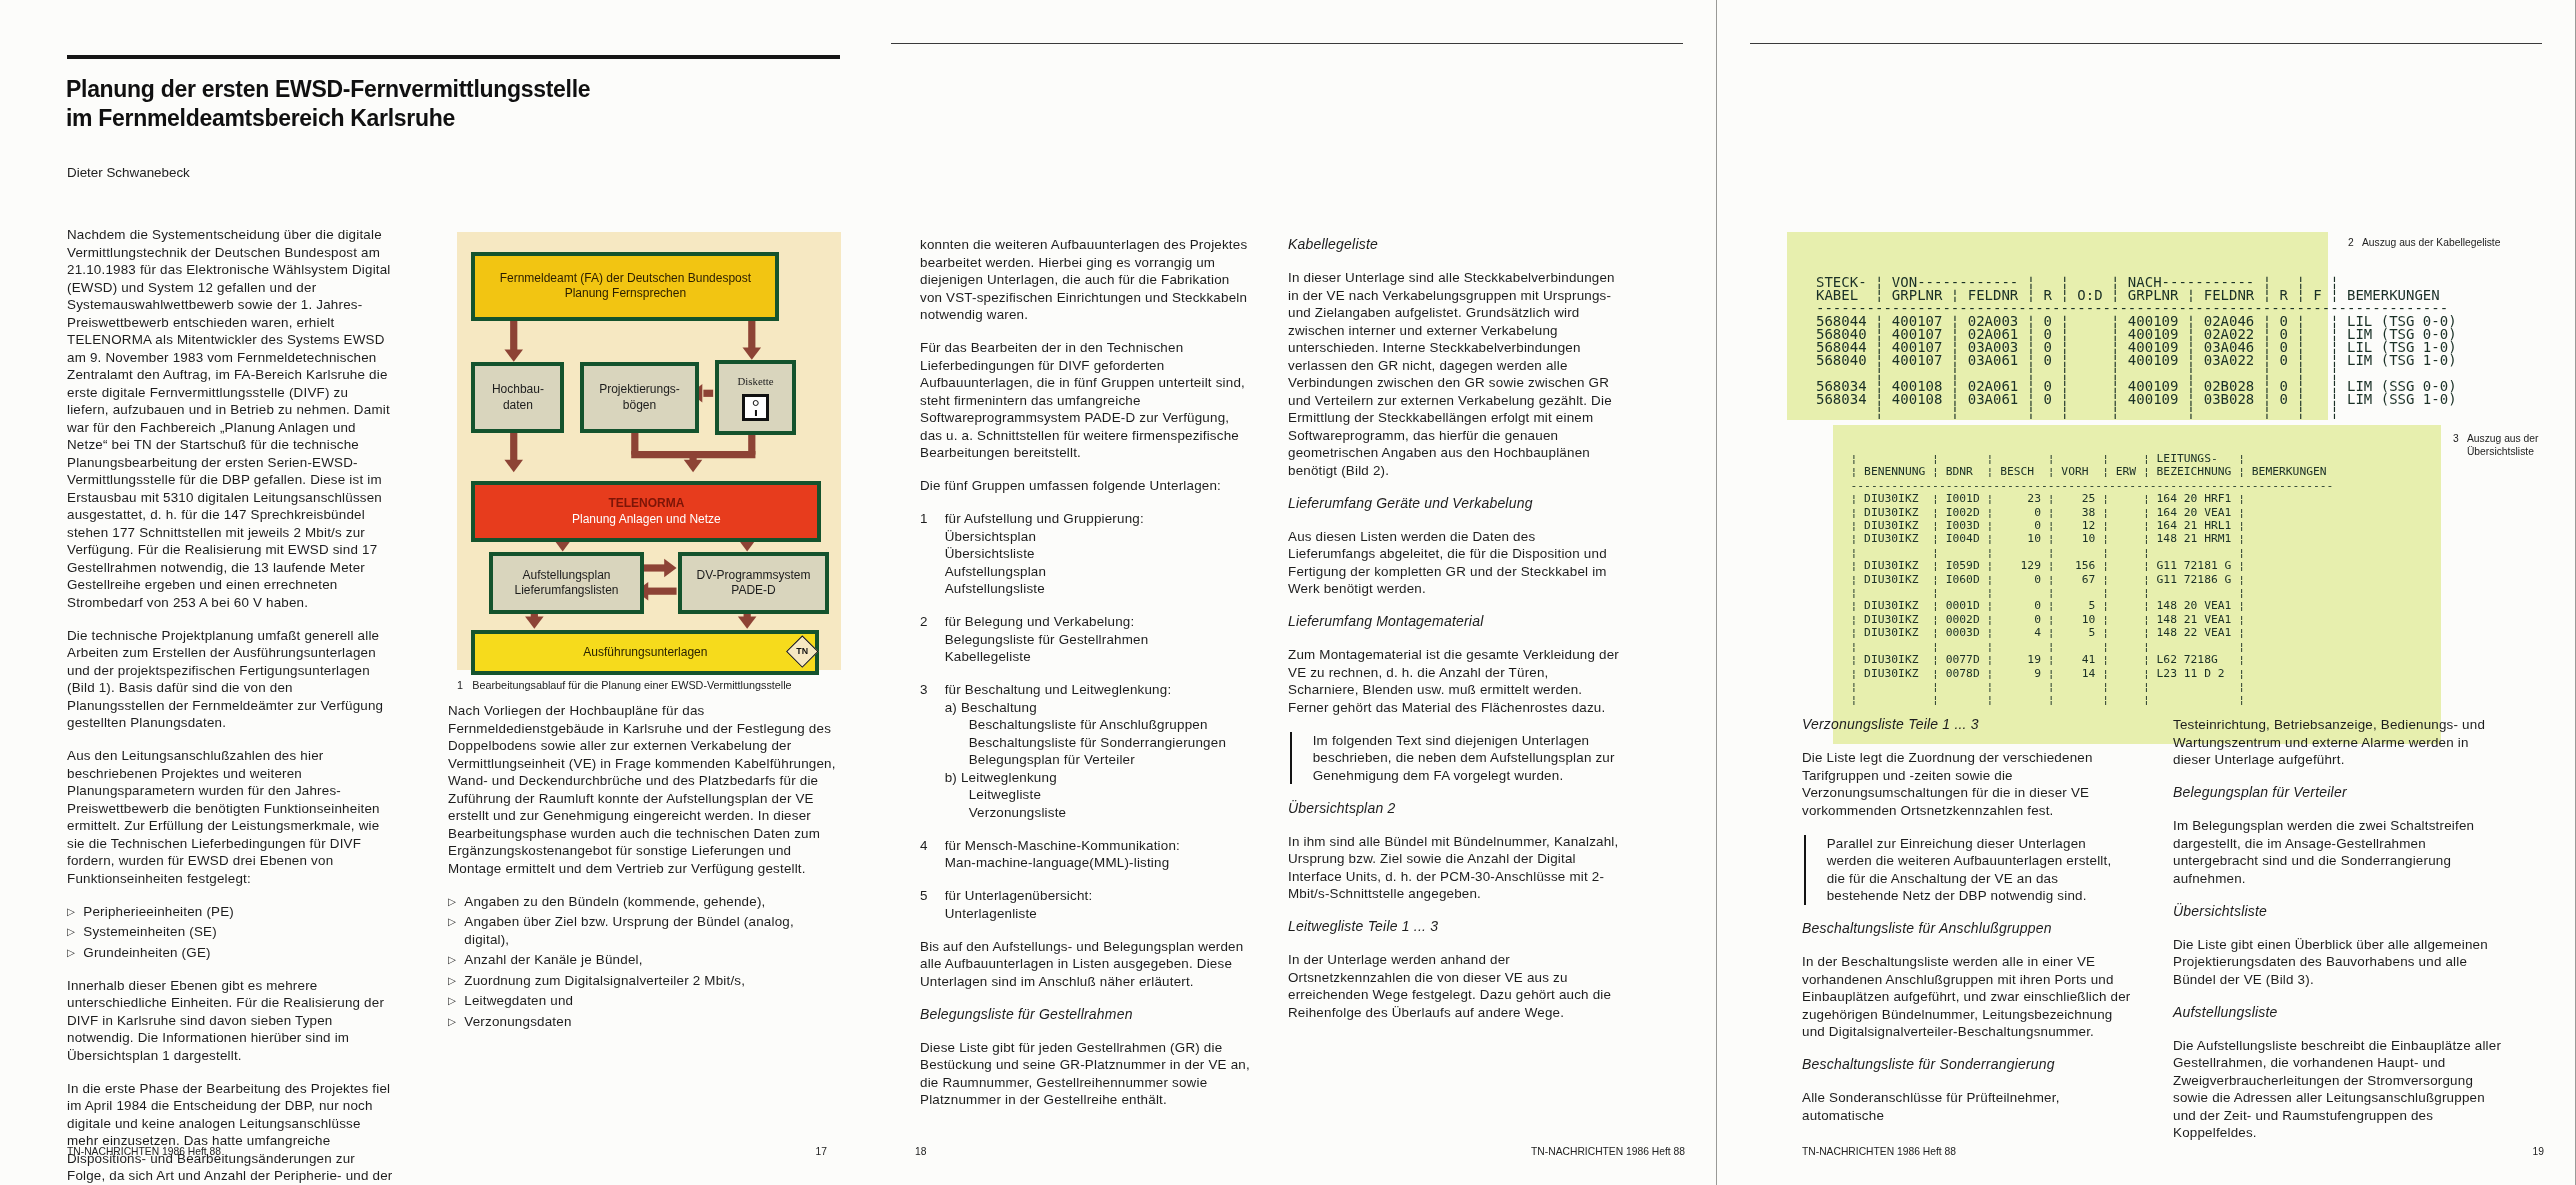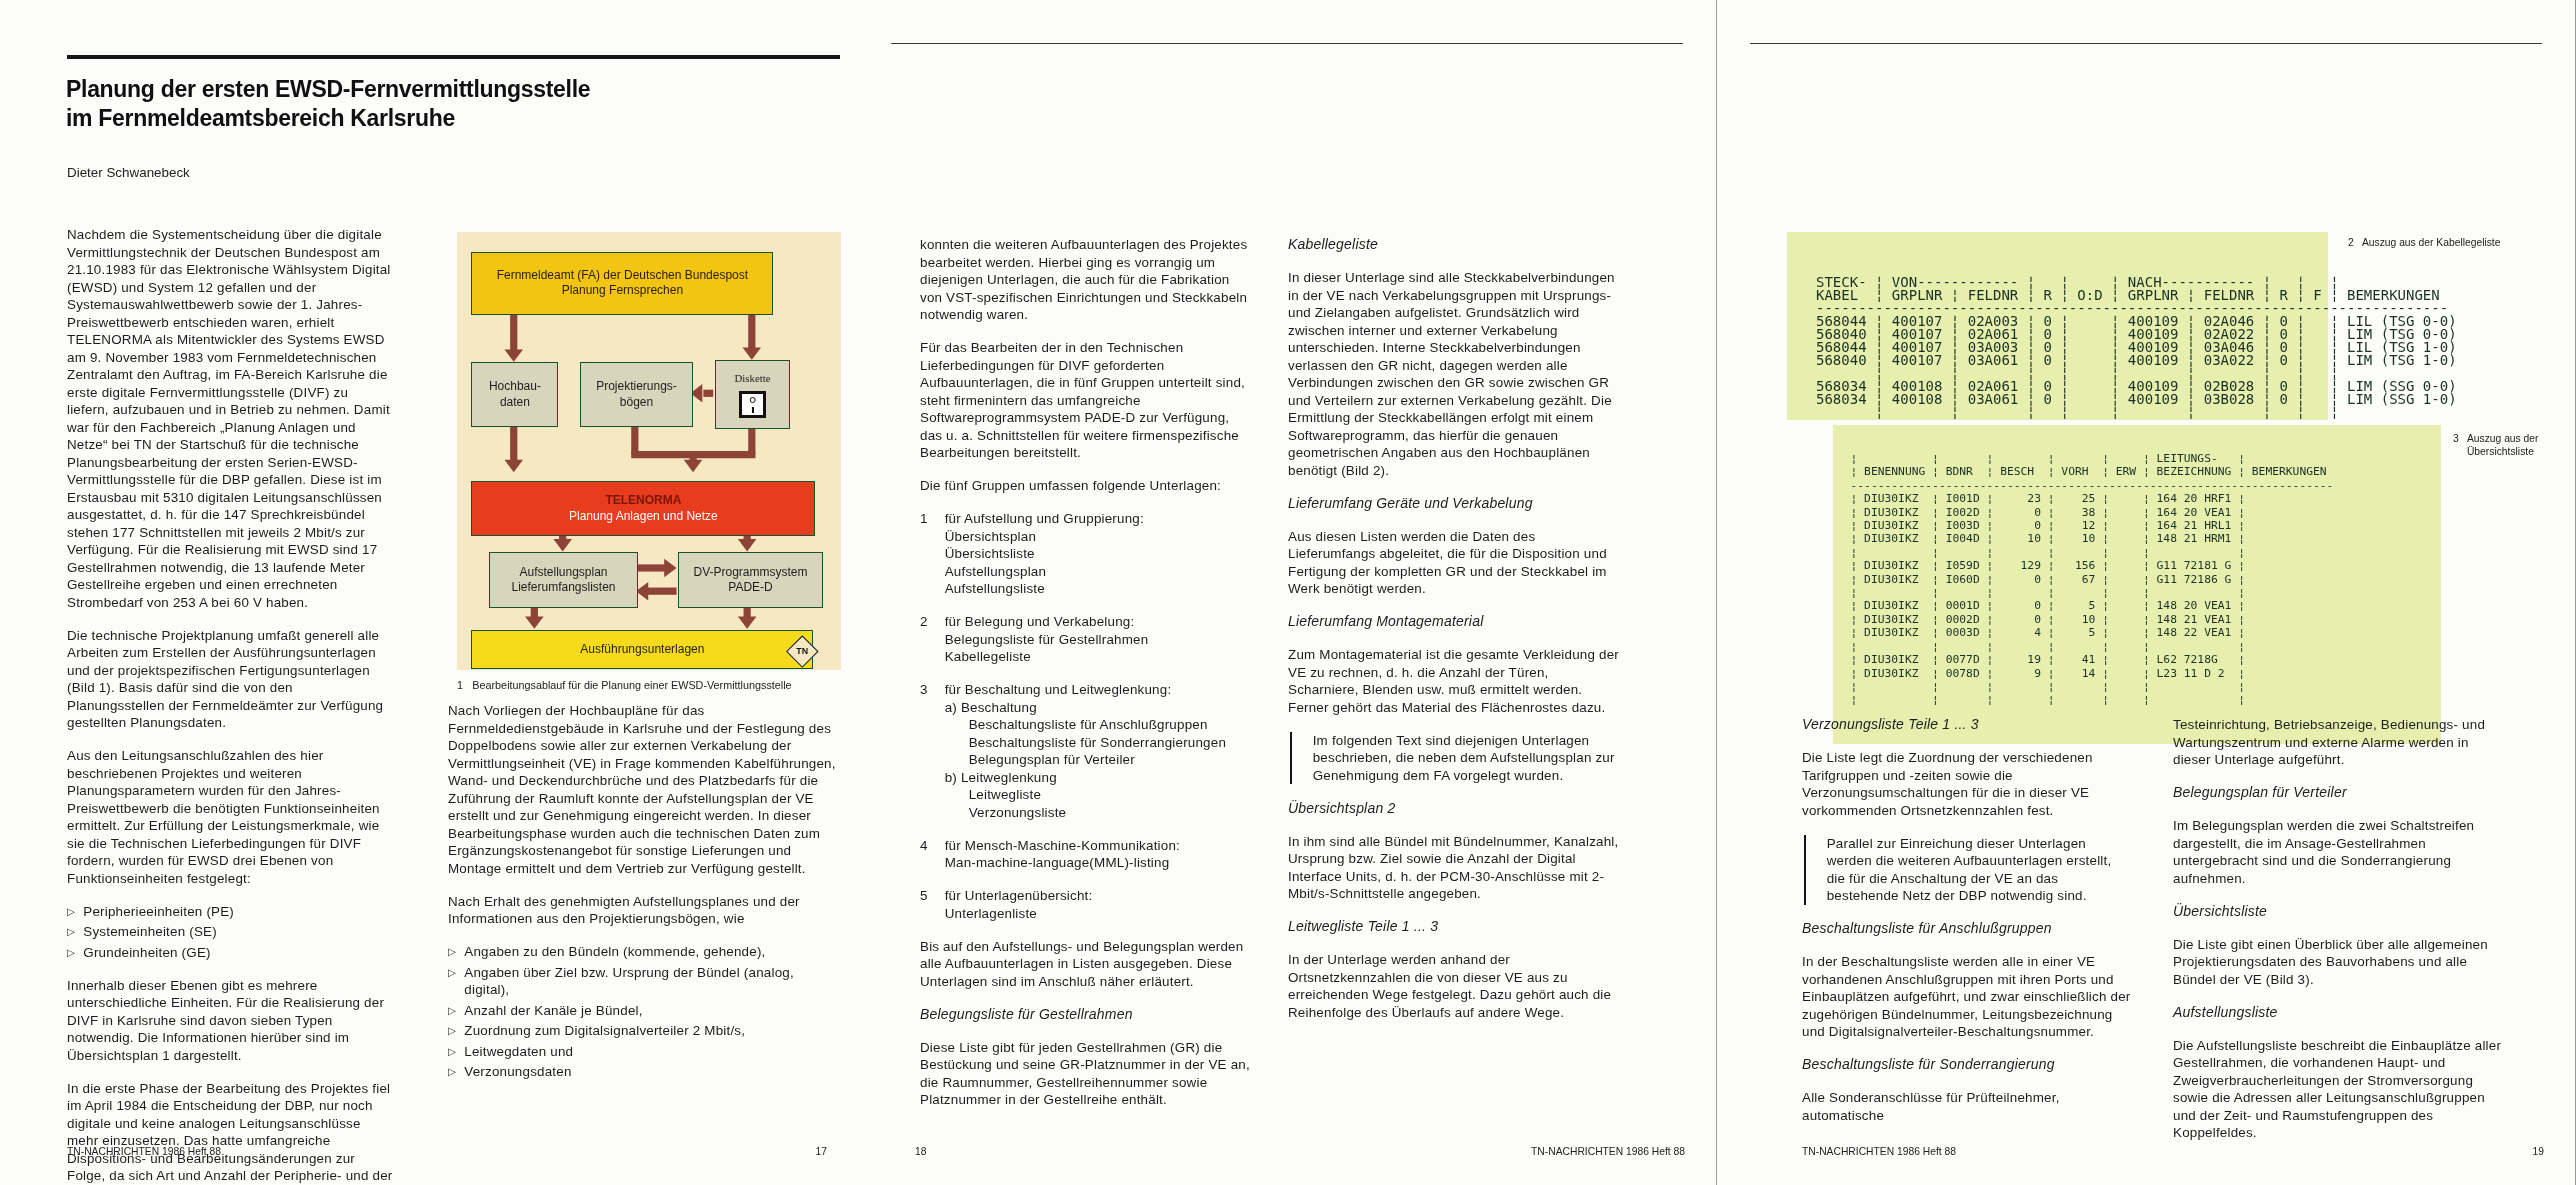--- a/index.html
+++ b/index.html
@@ -27,21 +27,21 @@
   .printout pre{margin:0;font-family:"DejaVu Sans Mono",monospace;color:#1a3026;}
   .pre-t1{padding:44px 0 0 29px;font-size:14px;line-height:13px;}
   .pre-t2{padding:27px 0 0 17.5px;font-size:11.3px;line-height:13.4px;}
   .fig-ann{position:absolute;font-size:10.3px;line-height:13.4px;color:#222;display:flex;gap:8.2px;}
   .fig-num{flex:0 0 auto;}
   .caption{position:absolute;font-size:10.8px;color:#222;display:flex;gap:9.3px;}
   
   .foot{position:absolute;top:1146px;font-size:10.3px;color:#222;}
   
   .panel{position:absolute;left:457px;top:232px;width:384px;height:438px;background:#f6e8c2;}
-  .dbox{position:absolute;border:1px solid #14532d;display:flex;flex-direction:column;align-items:center;justify-content:center;text-align:center;font-size:12px;line-height:15.5px;}
+  .dbox{position:absolute;border:4px solid #14532d;display:flex;flex-direction:column;align-items:center;justify-content:center;text-align:center;font-size:12px;line-height:15.5px;}
   .dyellow{background:#f2c512;color:#2a1d00;}
   .dyellow2{background:#f6db1c;color:#2a2400;}
   .dgray{background:#d9d5bd;color:#1d1d1d;}
   .dred{background:#e73c1d;color:#7c1507;font-weight:bold;}
   .dred .sub{font-weight:normal;color:#ffffff;}
   .diag-arrows{position:absolute;left:0;top:0;}
   .floppy{width:20.6px;height:20.6px;border:3.1px solid #111;background:#fff;margin:4.1px auto 0;position:relative;}
   .floppy::before{content:"";position:absolute;width:4.6px;height:4.6px;border:1.5px solid #111;border-radius:50%;left:50%;top:2.6px;transform:translateX(-50%);}
   .floppy::after{content:"";position:absolute;width:2.1px;height:5.7px;background:#111;left:50%;bottom:1.5px;transform:translateX(-50%);}
   .tnlogo{position:absolute;left:334px;top:408px;width:20.6px;height:20.6px;border:1.5px solid #111;transform:rotate(45deg);display:flex;align-items:center;justify-content:center;background:#f6e8c2;}
@@ -145,21 +145,20 @@
           <span>TN</span>
         </div>
     </div>
     <div class="caption" style="left:457px;top:679px;width:376px;">
       <span class="fig-num">1</span>
       <span>Bearbeitungsablauf für die Planung einer EWSD-Vermittlungsstelle</span>
     </div>
 
     <div class="col" style="left:448px;top:702px;width:393px;">
       <p class="para">Nach Vorliegen der Hochbaupläne für das Fernmeldedienstgebäude in Karlsruhe und der Festlegung des Doppelbodens sowie aller zur externen Verkabelung der Vermittlungseinheit (VE) in Frage kommenden Kabelführungen, Wand- und Deckendurchbrüche und des Platzbedarfs für die Zuführung der Raumluft konnte der Aufstellungsplan der VE erstellt und zur Genehmigung eingereicht werden. In dieser Bearbeitungsphase wurden auch die technischen Daten zum Ergänzungskostenangebot für sonstige Lieferungen und Montage ermittelt und dem Vertrieb zur Verfügung gestellt.</p>
-      <p class="para">Nach Erhalt des genehmigten Aufstellungsplanes und der Informationen aus den Projektierungsbögen, wie</p>
       <div class="bl">
           <span class="tri">▷</span>
           <span>Angaben zu den Bündeln (kommende, gehende),</span>
         </div>
       <div class="bl">
           <span class="tri">▷</span>
           <span>Angaben über Ziel bzw. Ursprung der Bündel (analog, digital),</span>
         </div>
       <div class="bl">
           <span class="tri">▷</span>

